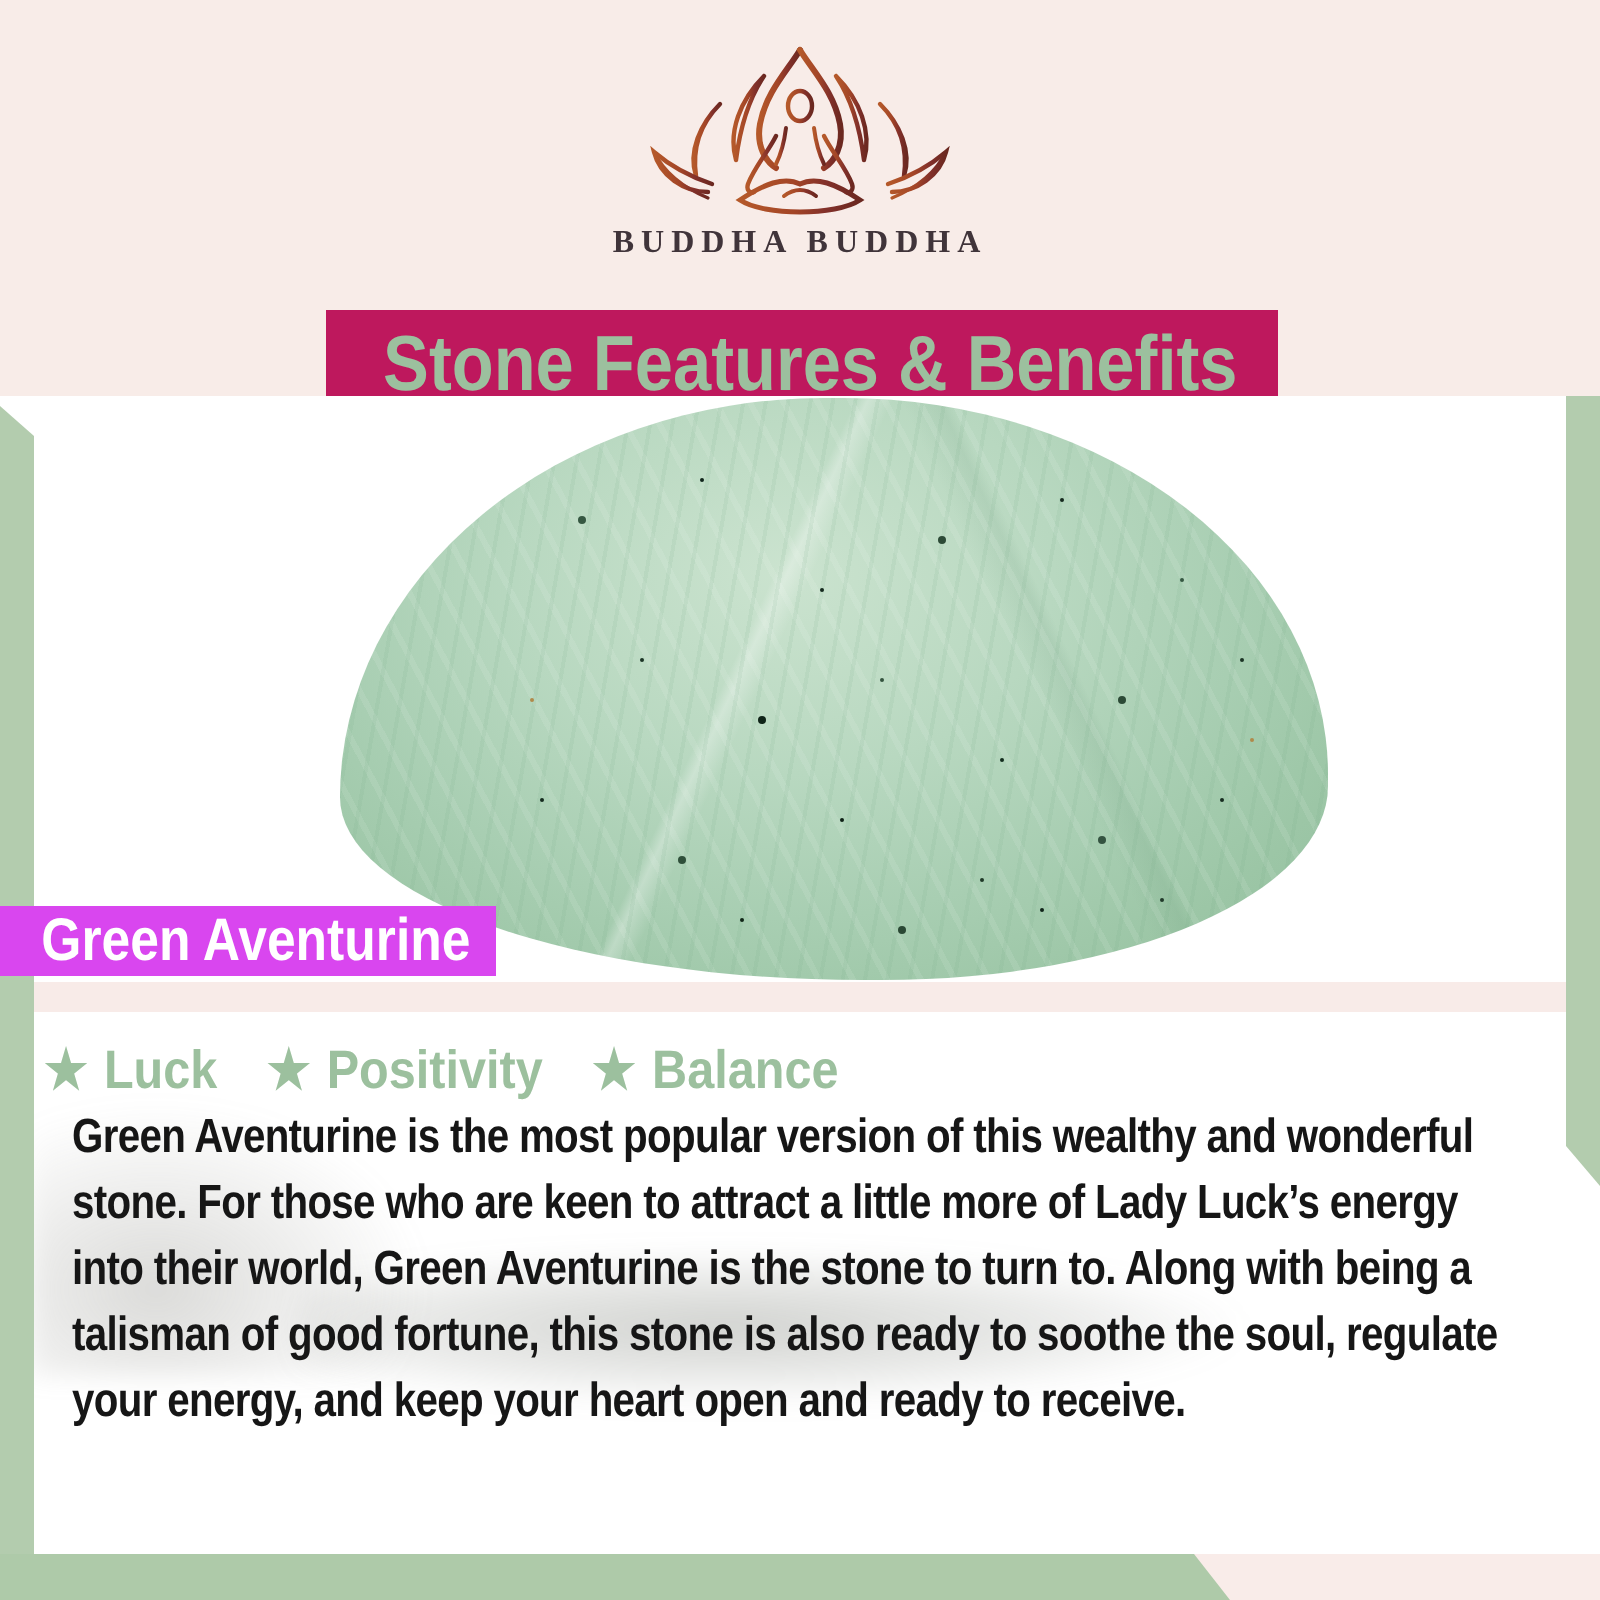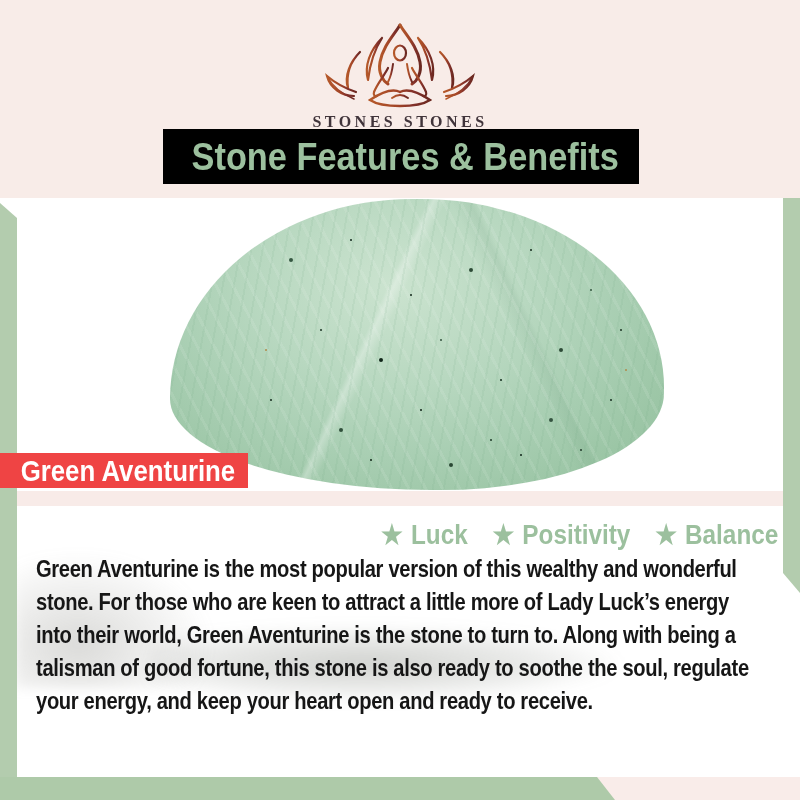--- a/index.html
+++ b/index.html
@@ -7,21 +7,21 @@
   .page{position:relative;width:800px;height:800px;background:#ffffff;overflow:hidden;}
 
   
   .header-bg{position:absolute;left:0;top:0;width:800px;height:198px;background:#f8ece8;}
   .logo{position:absolute;left:320px;top:22px;width:160px;height:88px;}
   .brand-name{position:absolute;left:0;top:113px;width:800px;text-align:center;
     font-family:"Liberation Serif",serif;font-weight:600;font-size:16px;letter-spacing:3.5px;
     color:#40343a;}
 
   
-  .title-band{position:absolute;left:163px;top:129px;width:476px;height:55px;background:#000000;}
+  .title-band{position:absolute;left:163px;top:155px;width:476px;height:55px;background:#be185d;}
   .title-text{display:block;width:100%;height:55px;line-height:55px;text-align:center;
     font-size:39px;font-weight:700;color:#9cc09e;transform:scaleX(0.88);transform-origin:center;
     white-space:nowrap;}
 
   
   .photo-area{position:absolute;left:0;top:198px;width:800px;height:293px;background:#ffffff;}
   .corner-shade{position:absolute;left:15px;top:345px;width:210px;height:145px;
     background:radial-gradient(ellipse at 30% 70%, rgba(125,125,118,0.28), transparent 65%);
     filter:blur(6px);}
   .stone-shadow{position:absolute;left:150px;top:428px;width:470px;height:75px;
@@ -47,29 +47,29 @@
       200px 260px 0 0 #102517, 280px 265px 0 1px #2a4834, 350px 255px 0 0 #0f2318,
       410px 250px 0 0 #20392a, 455px 170px 0 0 #b08a4a, 95px 150px 0 0 #b08a4a;}
 
   
   .strip-left{position:absolute;left:0;top:198px;width:17px;height:580px;background:#b3ccae;
     clip-path:polygon(0 5px, 100% 20px, 100% 100%, 0 100%);}
   .strip-right{position:absolute;left:783px;top:198px;width:17px;height:395px;background:#b3ccae;
     clip-path:polygon(0 0, 100% 0, 100% 100%, 0 375px);}
 
   
-  .label-band{position:absolute;left:0;top:453px;width:248px;height:35px;background:#ef4444;}
+  .label-band{position:absolute;left:0;top:453px;width:248px;height:35px;background:#d946ef;}
   .label-text{display:block;padding-left:24px;line-height:35px;font-size:30px;font-weight:700;
     color:#ffffff;white-space:nowrap;transform:scaleX(0.86);transform-origin:0 50%;}
 
   
   .divider{position:absolute;left:17px;top:491px;width:766px;height:15px;background:#f8ebe8;}
 
   
-  .features{position:absolute;left:0;top:517px;width:800px;text-align:right;height:36px;line-height:36px;}
+  .features{position:absolute;left:0;top:517px;width:800px;text-align:left;height:36px;line-height:36px;}
   .features-inner{display:inline-block;transform:scaleX(0.9);transform-origin:center;
     font-size:27px;font-weight:700;color:#9cc09e;white-space:nowrap;}
   .star{margin:0 9px 0 0;}
   .feature-item{margin-right:20px;}
   .feature-item:last-child{margin-right:0;}
 
   
   .desc{position:absolute;left:36px;top:552px;width:748px;}
   .desc-line{font-size:24px;font-weight:700;letter-spacing:-0.4px;line-height:33px;color:#161616;
     white-space:nowrap;transform:scaleX(0.84);transform-origin:0 50%;}
@@ -118,21 +118,21 @@
       <path d="M7,54 C12,64 22,72 34,77" stroke-width="1.6"></path>
 
       <path d="M112,58 C116,44 110,28 98,16 M112,58 C110,42 106,28 98,16" stroke-width="2.2"></path>
       <path d="M132,66 C136,54 130,40 120,30 M132,66 C134,52 130,40 120,30" stroke-width="2.2"></path>
 
       <path d="M124,70 C136,66 146,60 153,54 C150,66 138,74 126,74" stroke-width="2.2"></path>
       <path d="M153,54 C148,64 138,72 126,77" stroke-width="1.6"></path>
     </g>
   </svg>
 
-  <div class="brand-name">STONES STONES</div>
+  <div class="brand-name">BUDDHA BUDDHA</div>
 
   <div class="title-band">
     <span class="title-text">Stone Features &amp; Benefits</span>
   </div>
 
   <div class="photo-area">
     <div class="corner-shade"></div>
     <div class="stone-shadow"></div>
   </div>
   <div class="stone">

